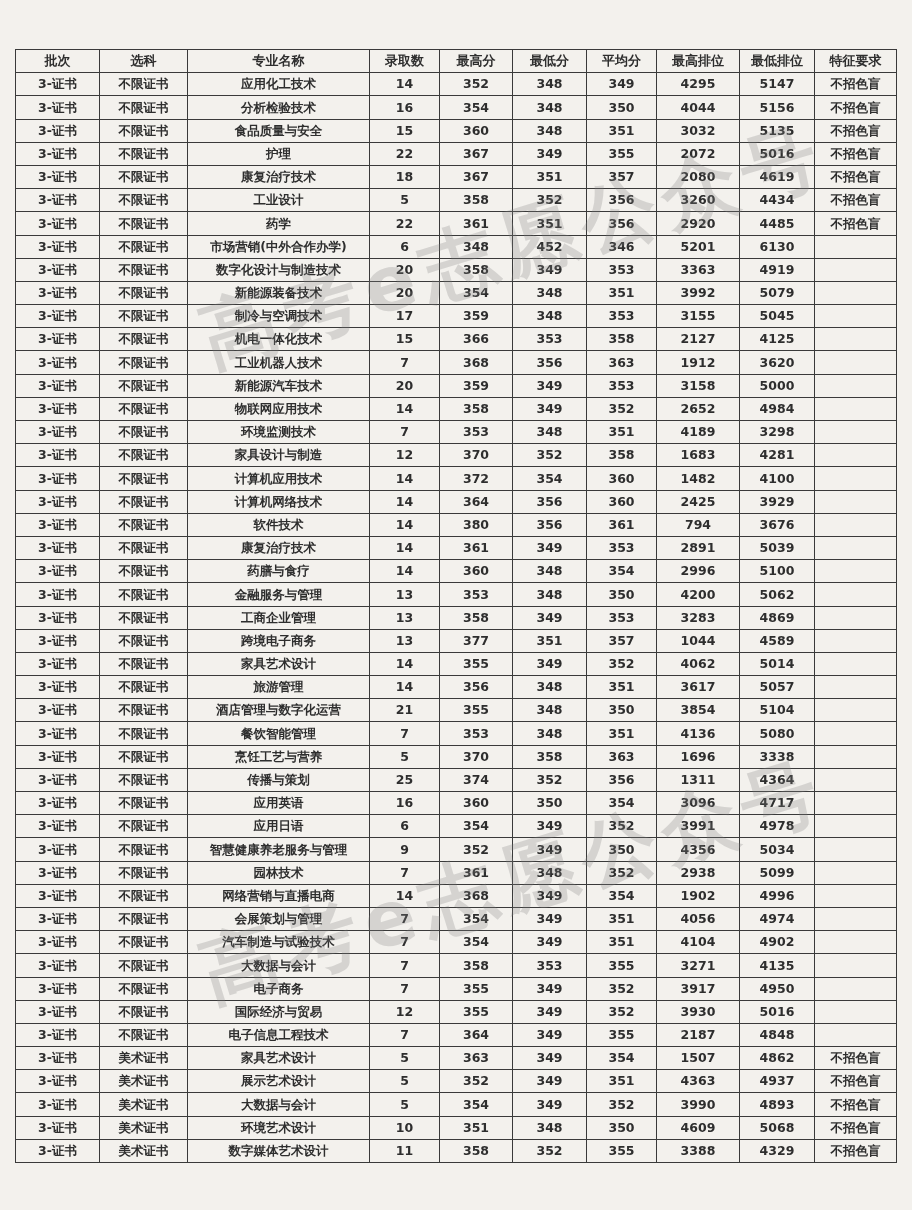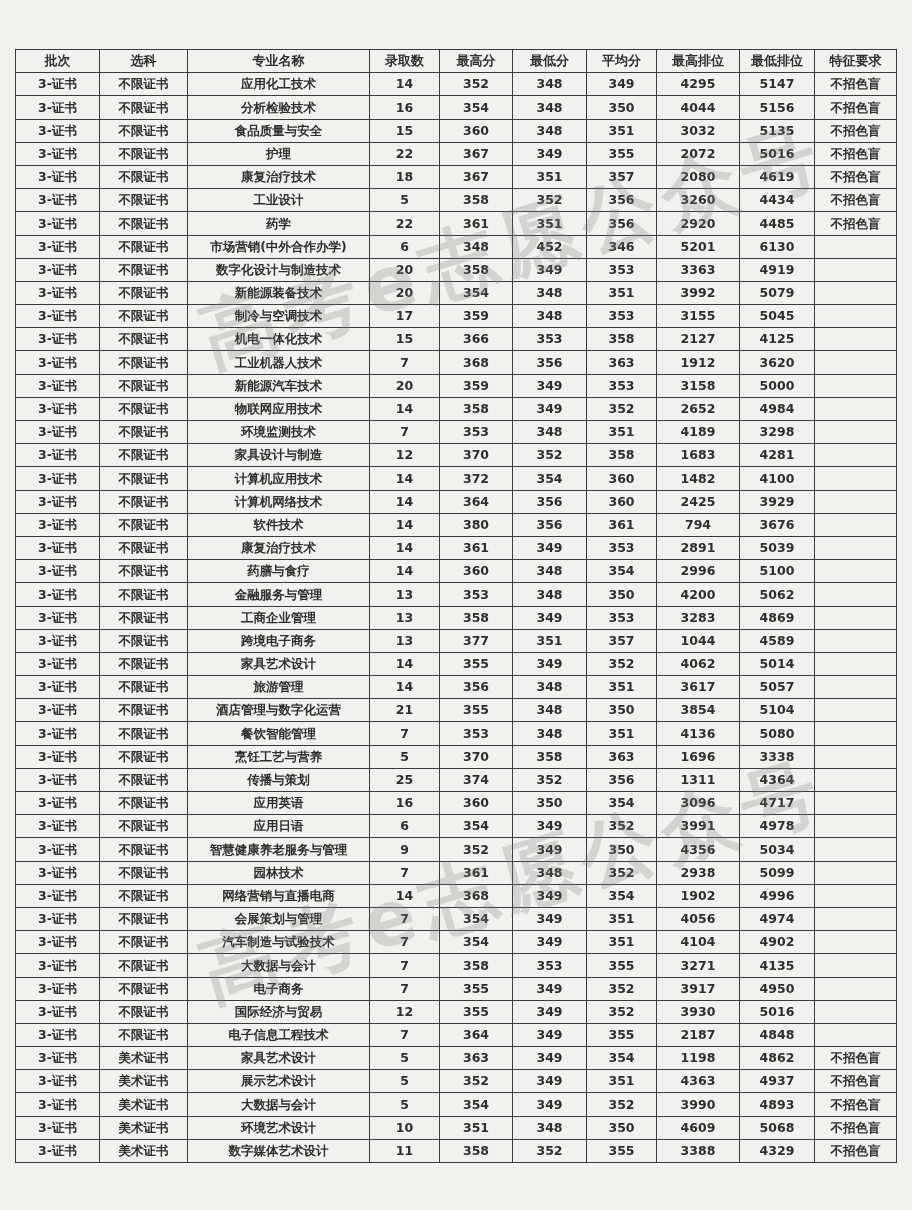--- a/index.html
+++ b/index.html
@@ -588,21 +588,21 @@
           <td></td>
         </tr>
         <tr>
           <td>3-证书</td>
           <td>美术证书</td>
           <td>家具艺术设计</td>
           <td>5</td>
           <td>363</td>
           <td>349</td>
           <td>354</td>
-          <td>1198</td>
+          <td>1507</td>
           <td>4862</td>
           <td>不招色盲</td>
         </tr>
         <tr>
           <td>3-证书</td>
           <td>美术证书</td>
           <td>展示艺术设计</td>
           <td>5</td>
           <td>352</td>
           <td>349</td>

